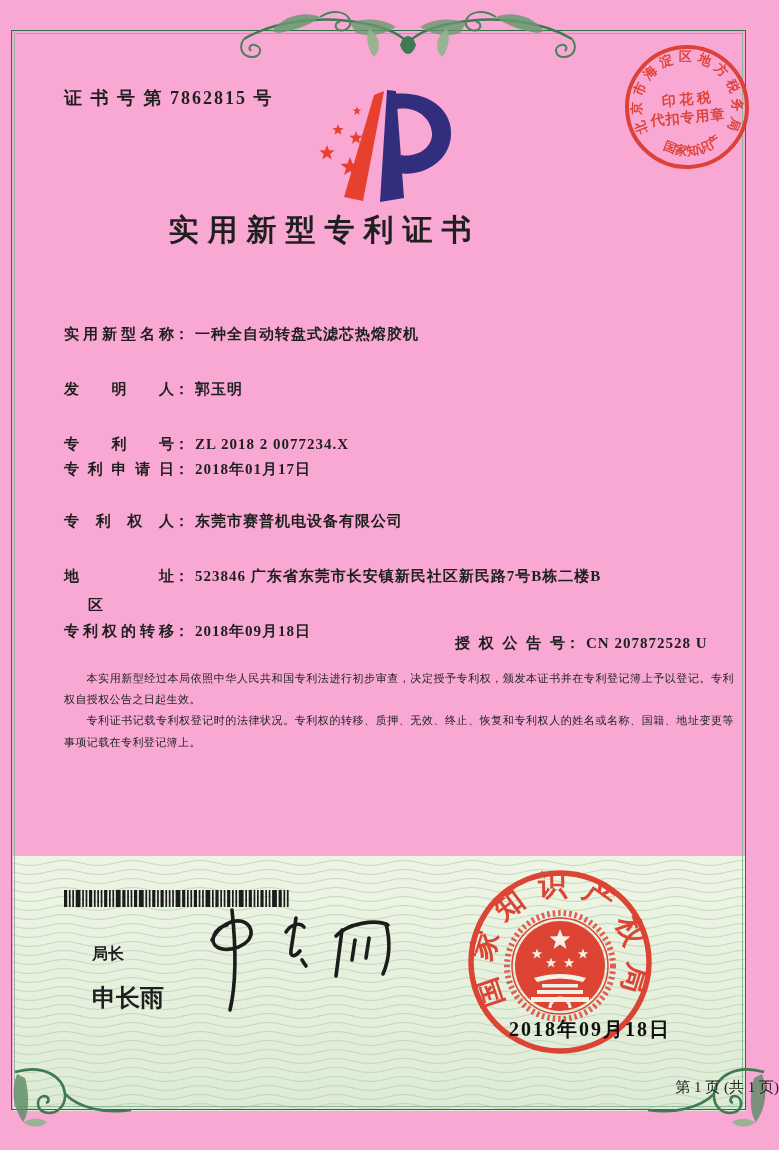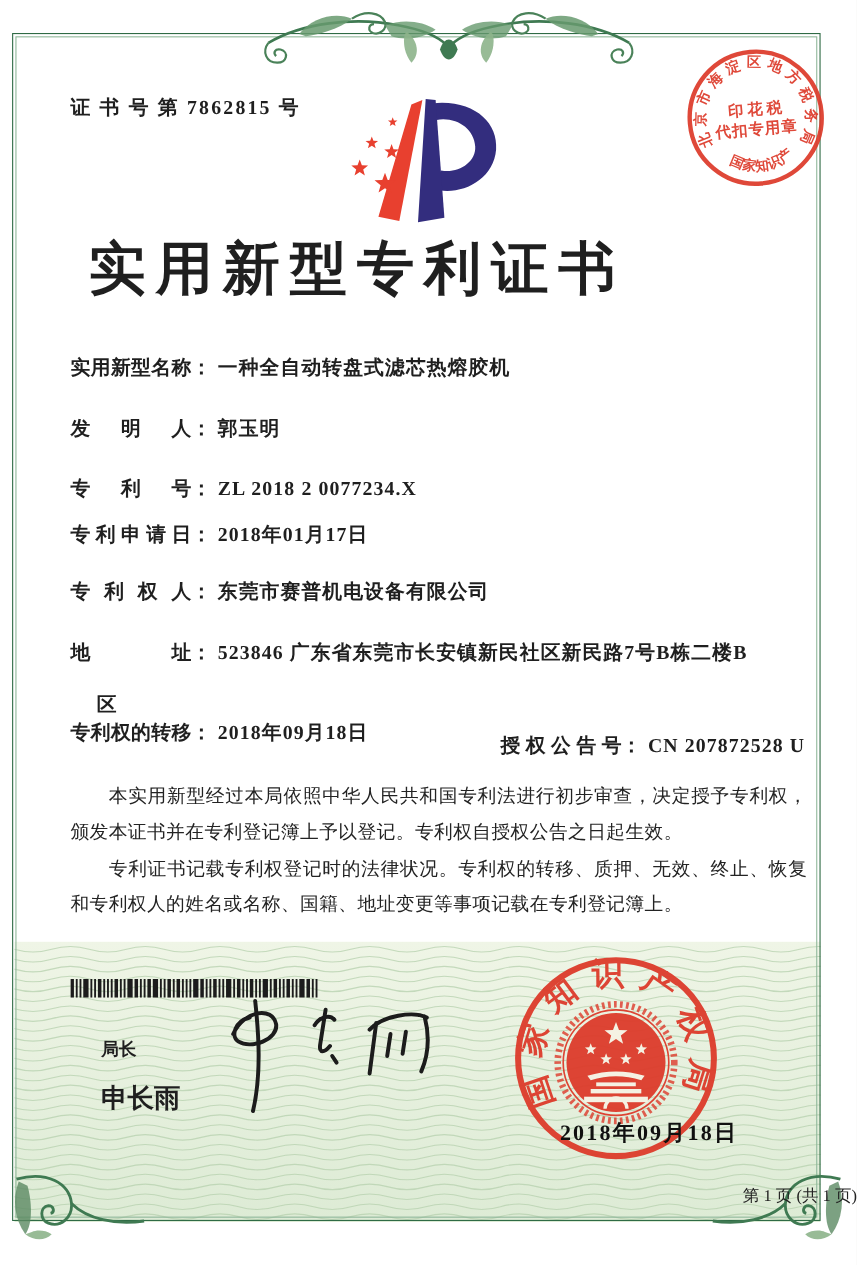--- a/index.html
+++ b/index.html
@@ -1,49 +1,49 @@
 <!DOCTYPE html>
 <html><head>
 <meta charset="utf-8">
 <style>
   html,body{margin:0;padding:0;background:#d8d4c6;}
   .page{
     position:relative; width:779px; height:1150px; margin:0 auto;
-    background:#ffffff; overflow:hidden;
+    background:#f9a8d4; overflow:hidden;
     font-family:"Liberation Serif","DejaVu Serif",serif;
     color:#1f1f1f;
   }
   .abs{position:absolute;}
   
   .frame{
     left:11px; top:30px; width:735px; height:1080px;
     border:1.6px solid #2f6b45;
     outline:1px solid #8fb79a; outline-offset:-4px;
     box-sizing:border-box; z-index:1; pointer-events:none;
   }
   
   .cert-no{ left:64px; top:86px; font-size:18px; letter-spacing:2px; font-weight:600; z-index:2;}
   .title{
     left:0; top:210px; width:649px; text-align:center;
-    font-size:52px; font-weight:700; letter-spacing:9px; z-index:2;
+    font-size:30px; font-weight:700; letter-spacing:9px; z-index:2;
   }
   
-  .fields{ left:64px; top:322px; width:670px; font-size:18px; font-weight:600; z-index:2;}
+  .fields{ left:64px; top:322px; width:670px; font-size:15px; font-weight:600; z-index:2;}
   .frow{ display:flex; align-items:flex-start; margin-bottom:30px; position:relative; line-height:25px;}
-  .frow.tight{margin-bottom:17px;}
+  .frow.tight{margin-bottom:0;}
   .frow.med{margin-bottom:27px;}
-  .frow.addr{margin-bottom:21px;}
+  .frow.addr{margin-bottom:3px;}
   .flabel{ display:inline-block; width:110px; text-align:justify; text-align-last:justify; }
   .fcolon{ display:inline-block; }
   .fvalue{ margin-left:6px; letter-spacing:1px; }
   .addr2{ margin-left:24px; line-height:26px; margin-bottom:1px;}
   .grant-no-group{ position:absolute; left:391px; top:12px; display:flex; }
   
   .bodytext{
-    left:64px; top:708px; width:670px; font-size:17px; line-height:1.93;
+    left:64px; top:668px; width:670px; font-size:11px; line-height:1.93;
     text-align:justify; font-weight:500; letter-spacing:.4px; z-index:2; color:#232323;
   }
   .bodytext p{margin:0; text-indent:2.05em;}
   
   .band{ left:13px; top:856px; width:733px; height:255px; z-index:0;}
   
   .sig-title{ left:92px; top:944px; font-size:16px; font-weight:600; z-index:2;}
   .sig-name{ left:92px; top:982px; font-size:24px; font-weight:600; z-index:2;}
   .signature{ left:190px; top:898px; z-index:3;}
   .barcode{ left:64px; top:890px; z-index:2;}

